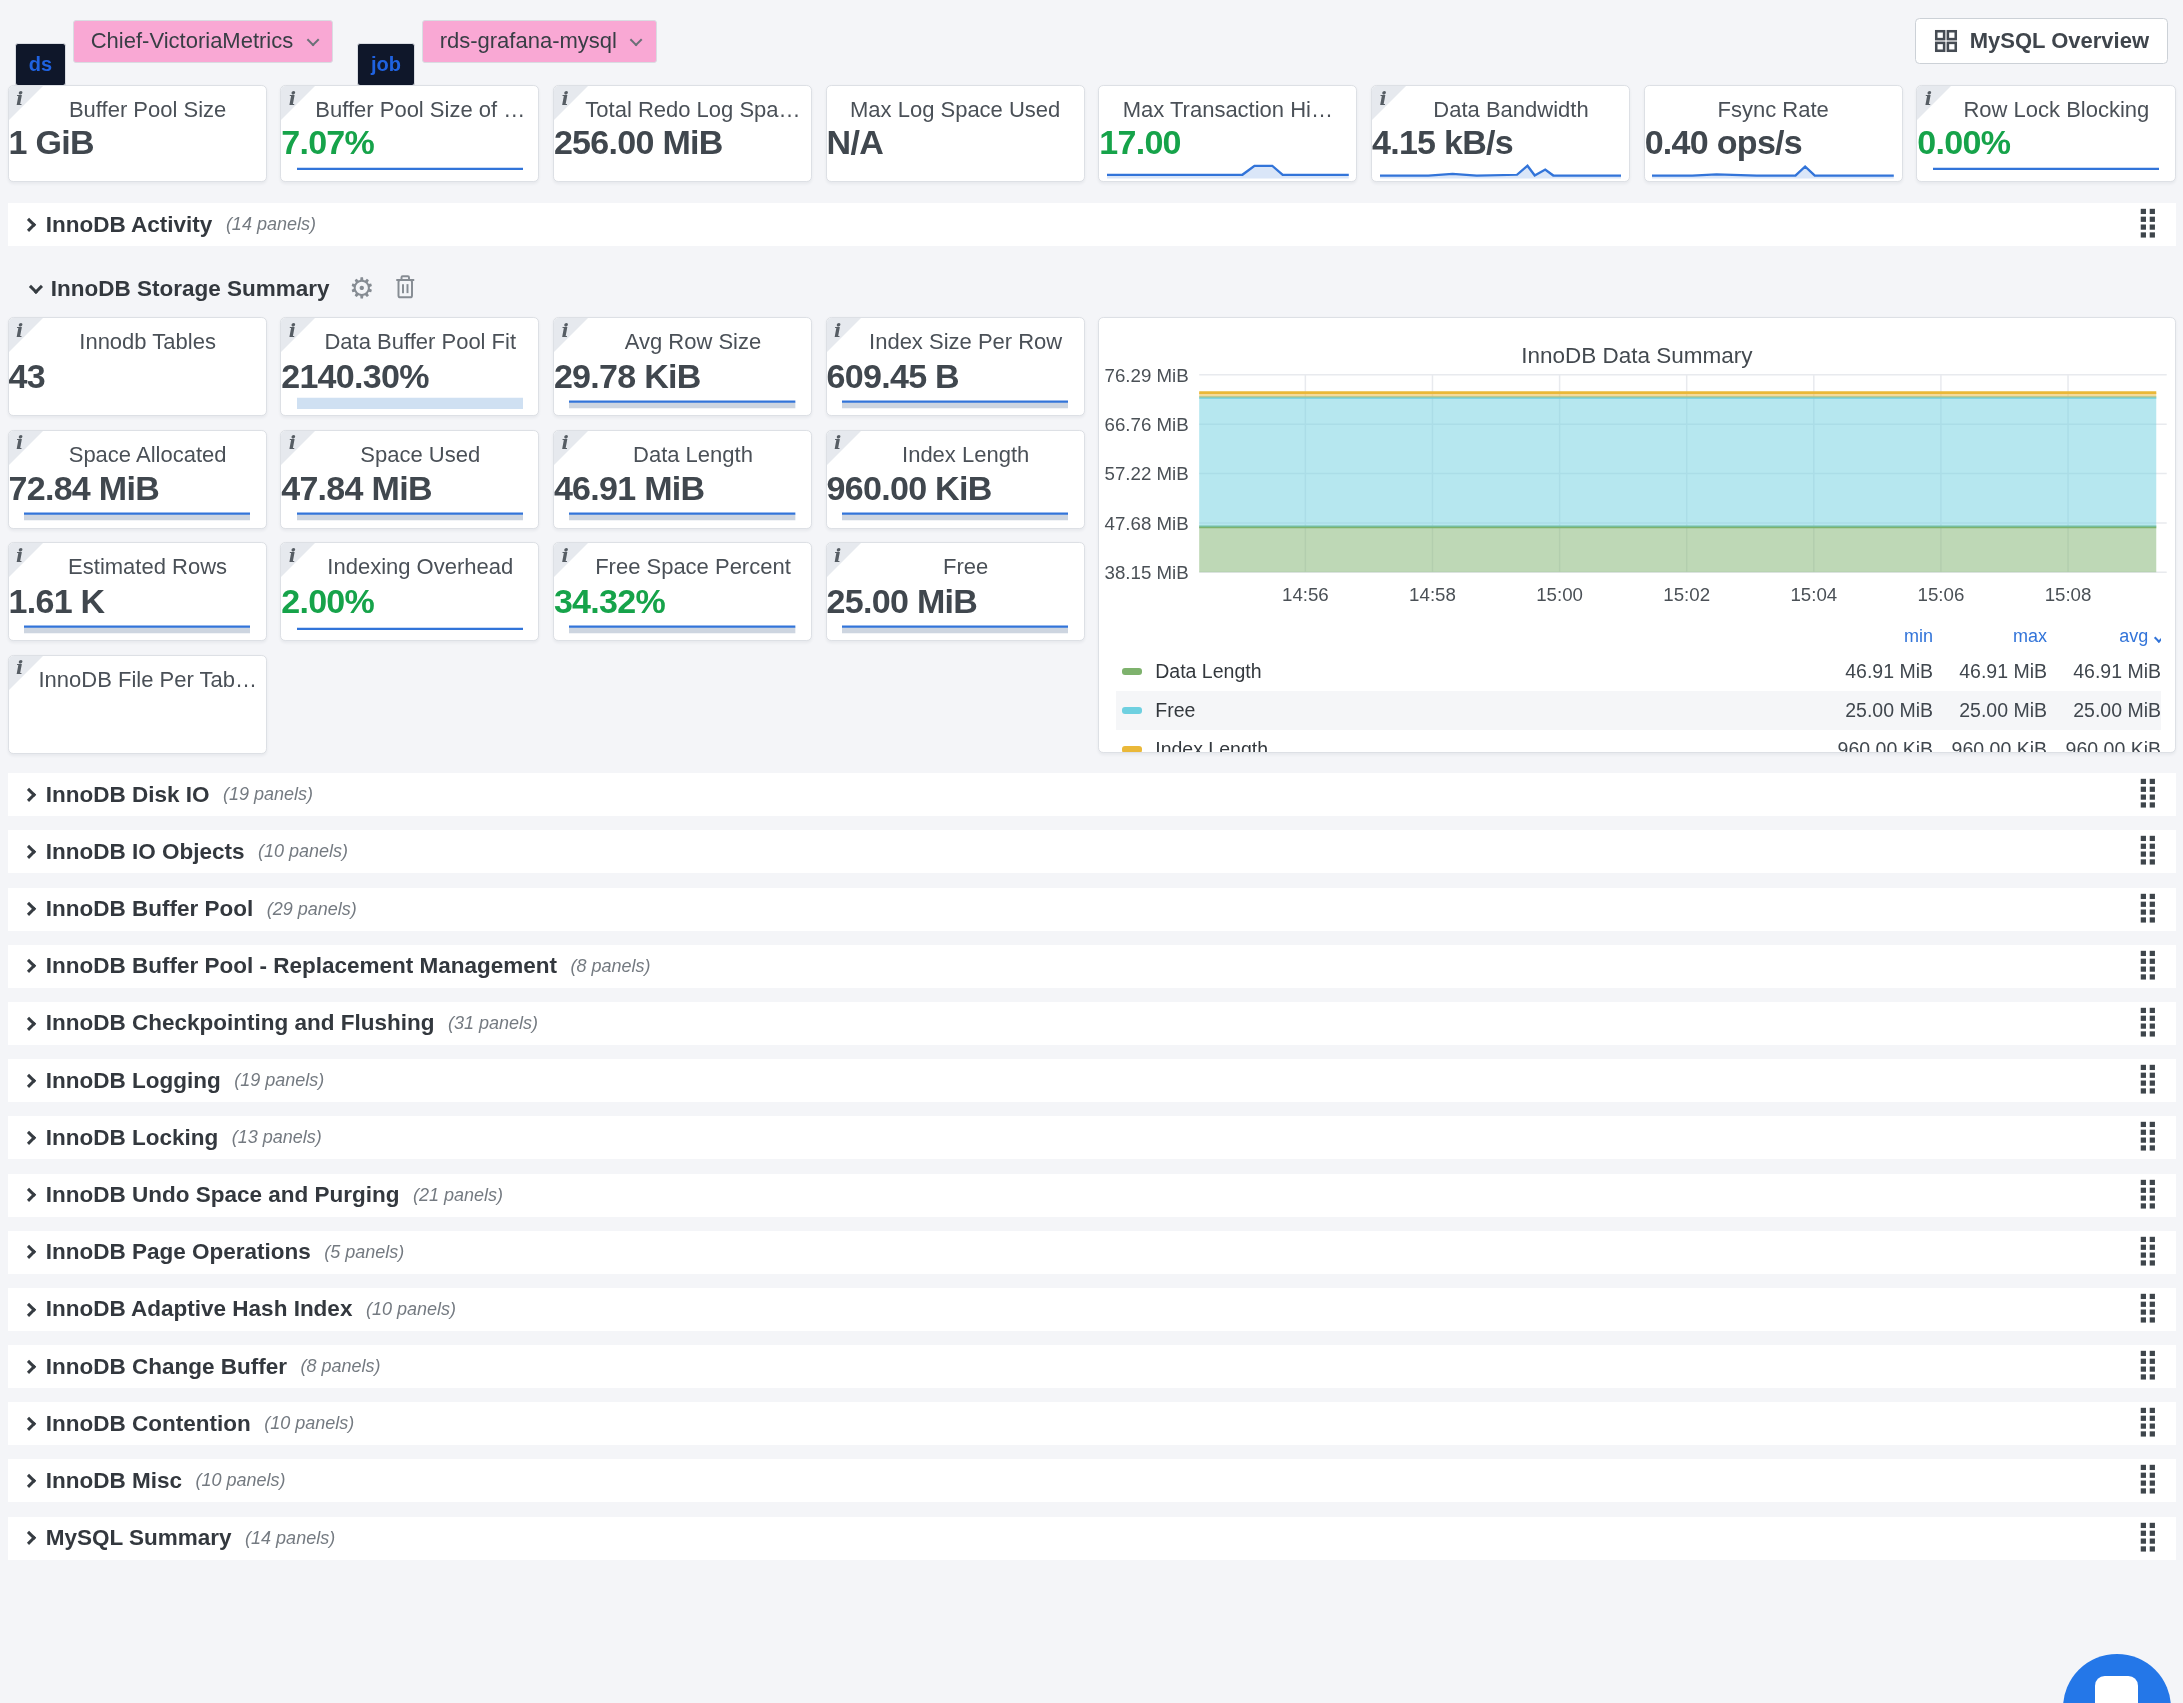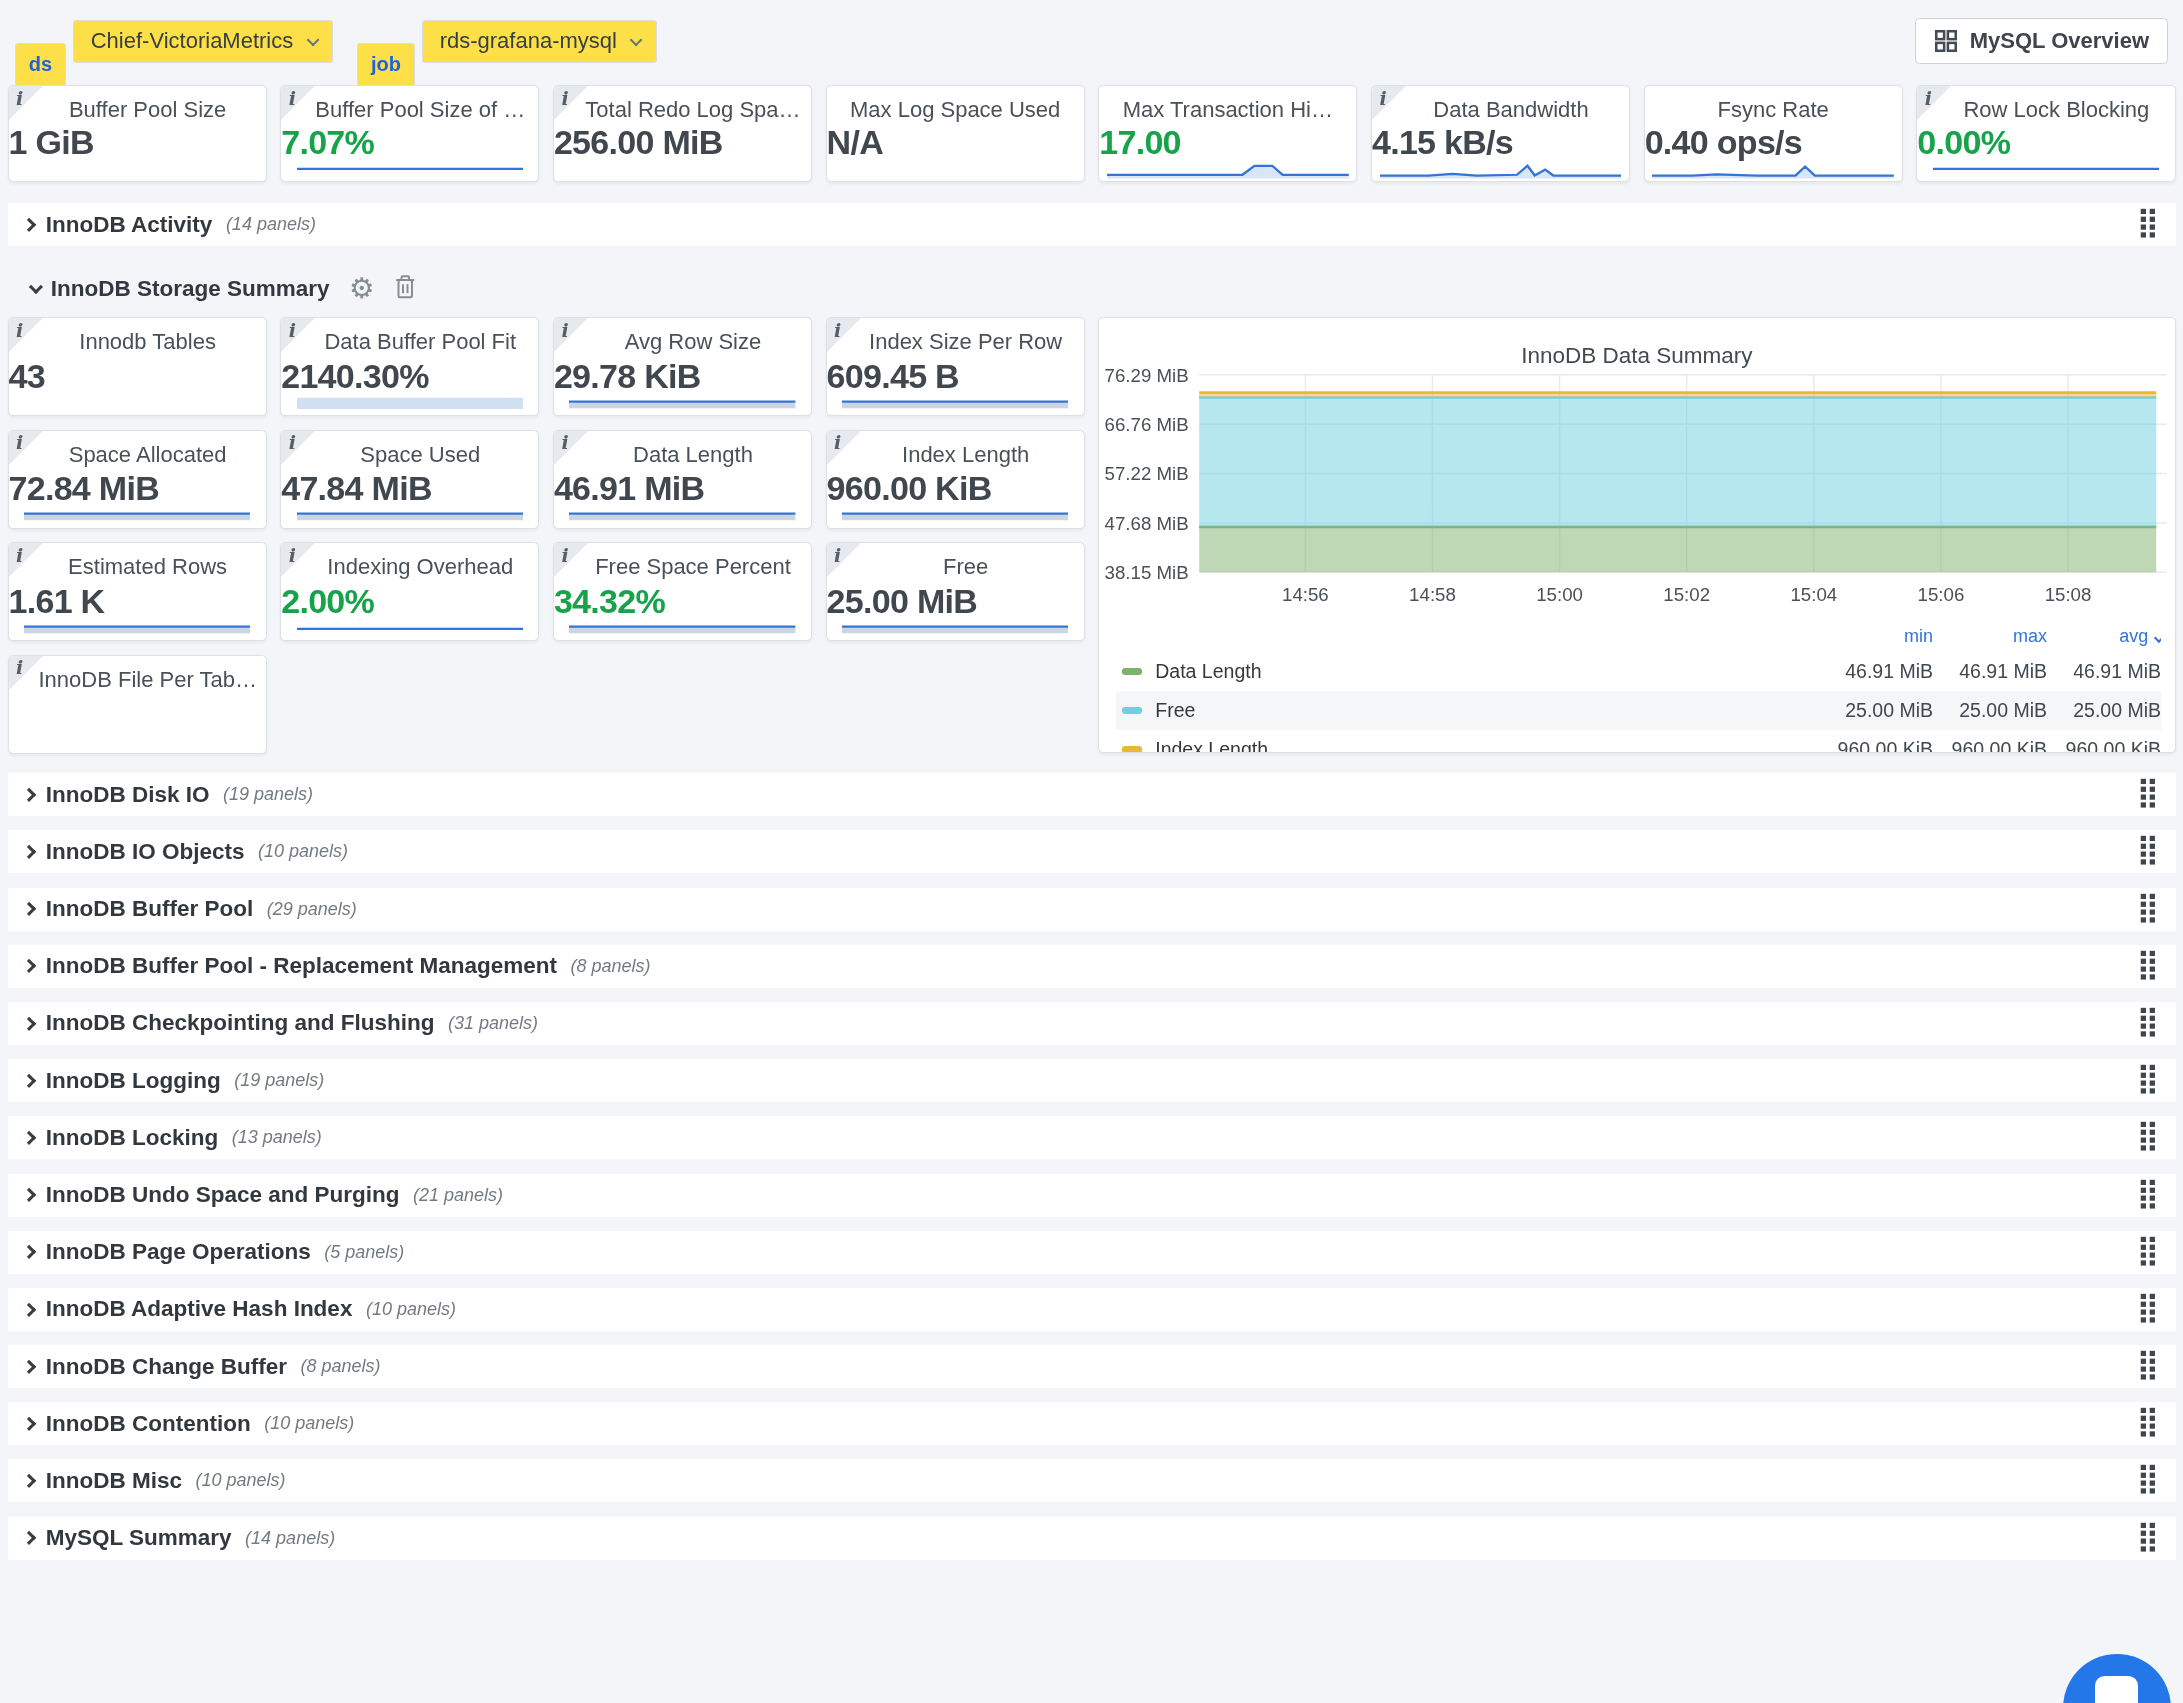--- a/index.html
+++ b/index.html
@@ -1,24 +1,24 @@
 <!DOCTYPE html>
 <html style="font-size:12px"><head>
 <meta charset="utf-8">
 <style>
   * { margin:0; padding:0; box-sizing:border-box; }
   html,body { width:2183px; height:1703px; overflow:hidden;
     font-family:"Liberation Sans", sans-serif; background:#f4f5f8; position:relative; }
 
   
   .topbar { height:82px; display:flex; align-items:center; padding:0 15px; gap:7.5px; }
-  .chip-label { background:#fde047; border:0.7px solid #d9dce2; border-radius:3px;
+  .chip-label { background:#0f172a; border:0.7px solid #d9dce2; border-radius:3px;
     color:#1f62e0; font-weight:700; font-size:20px; height:43px; display:flex;
     align-items:center; padding:0 12.7px;margin-top:46px; }
-  .select { background:#fde047; border:0.7px solid #d9dce2; border-radius:3px;
+  .select { background:#f9a8d4; border:0.7px solid #d9dce2; border-radius:3px;
     color:#383e45; font-weight:500; font-size:22px; height:43px; display:flex;
     align-items:center; gap:13.5px; padding:0 16.5px; margin-right:16.5px; cursor:pointer; }
   .chev { display:inline-block; width:9px; height:9px;
     border-right:2.2px solid #6a7077; border-bottom:2.2px solid #6a7077; }
   .chev.down  { transform:rotate(45deg) translateY(-2.2px); }
   .chev.right { width:9.7px; height:9.7px; border-width:3px; border-color:#363c42; transform:rotate(-45deg); }
   .chev.open  { width:9.7px; height:9.7px; border-width:3px; border-color:#363c42; transform:rotate(45deg) translateY(-3px); }
   .overview-btn { margin-left:auto; background:#fff; border:0.7px solid #ccd1d7; border-radius:4.5px;
     height:46px; display:flex; align-items:center; gap:12px; padding:10px 18px;
     font-size:22px; font-weight:700; color:#3f454c; cursor:pointer; }

